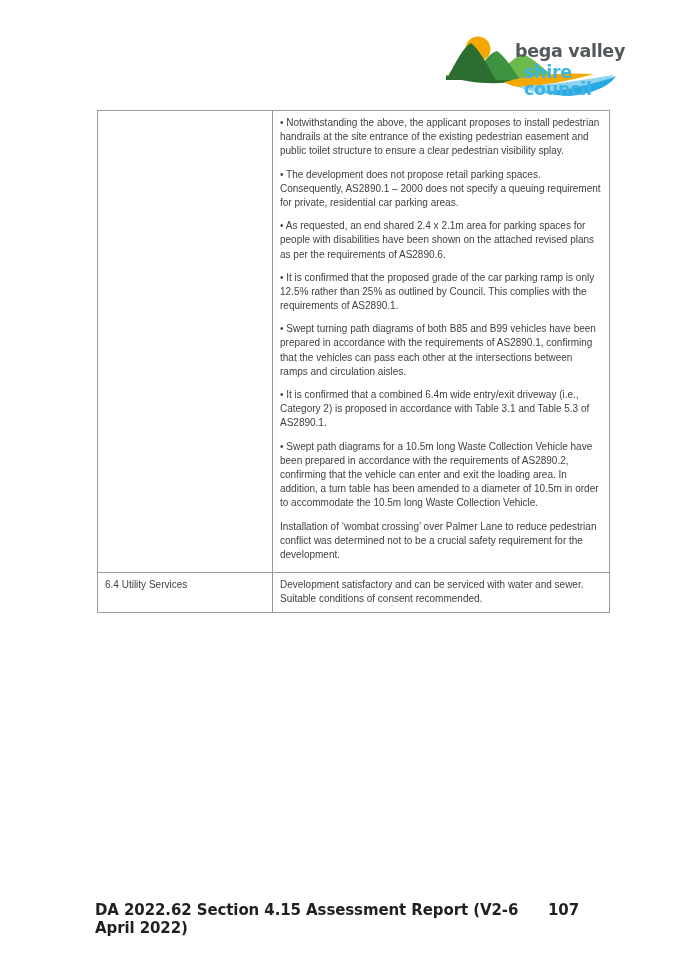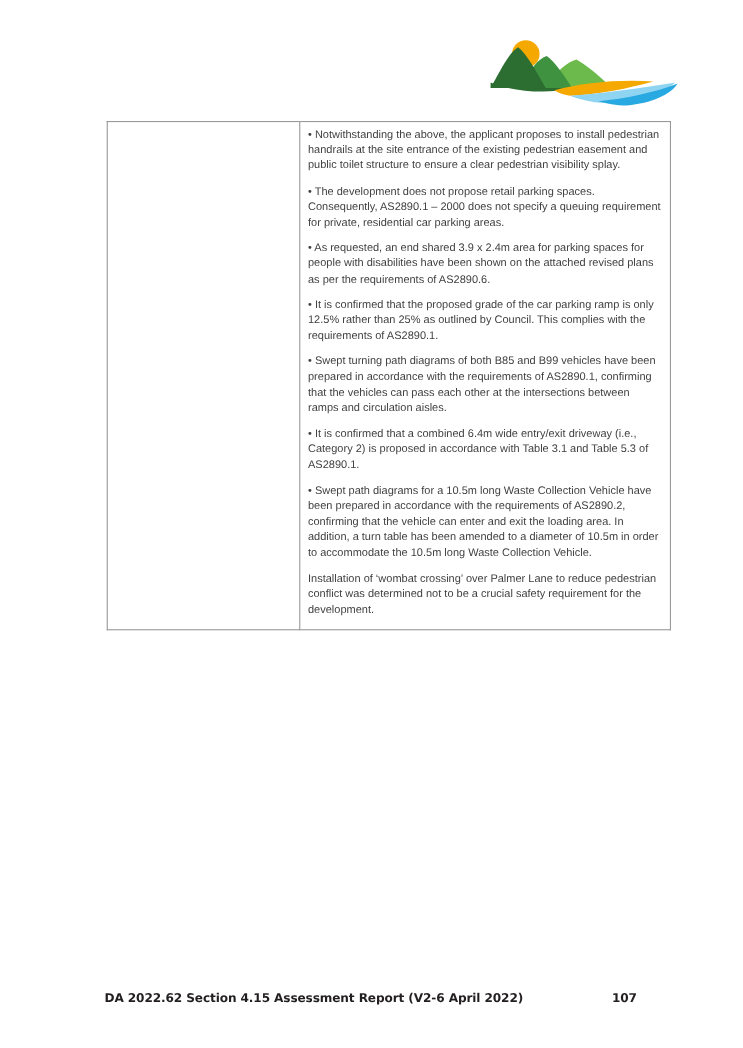--- a/index.html
+++ b/index.html
@@ -86,21 +86,21 @@
   
   .footer {
     position: absolute;
     left: 95px;
     top: 901px;
     width: 484px;
     display: flex;
     justify-content: space-between;
     align-items: baseline;
     font-family: "DejaVu Sans", sans-serif;
-    font-size: 11px;
+    font-size: 15px;
     font-weight: bold;
     color: #231f20;
     letter-spacing: -0.1px;
   }
 </style>
 </head>
 <body>
 
 <div class="logo-wrap">
   <svg class="logo-svg" width="186" height="64" viewBox="0 0 186 64">
@@ -114,37 +114,49 @@
     <path d="M2 46 C10 32, 19 13, 27 9 C35 15, 44 32, 52 46 Z" fill="#2c6e31"></path>
 
     <path d="M2 41 C24 50, 52 51, 76 47 C92 45, 104 43, 112 42 L112 46 L2 46 Z" fill="#2c6e31"></path>
 
     <path d="M60 48 C86 41, 118 38, 150 40 C128 46, 100 52, 74 53 C68 52, 63 50, 60 48 Z" fill="#f5a800"></path>
 
     <path d="M74 53 C104 51, 140 46, 170 41 C160 50, 140 58, 114 60 C98 60, 84 57, 74 53 Z" fill="#8fd4f0"></path>
 
     <path d="M100 58 C124 56, 152 50, 172 42 C166 52, 148 60, 126 62 C116 62, 107 60, 100 58 Z" fill="#29a9e1"></path>
   </svg>
+  <div class="logo-text-block">
+    <span class="logo-line1">bega valley</span>
+    <span class="logo-line2">shire council</span>
+  </div>
 </div>
 
 <table class="doc-table">
   <tbody>
     <tr class="row-tall">
       <td class="col-left">
         <p class="cell-para"></p>
       </td>
       <td class="col-right">
         <p class="bullet-para">• Notwithstanding the above, the applicant proposes to install pedestrian handrails at the site entrance of the existing pedestrian easement and public toilet structure to ensure a clear pedestrian visibility splay.</p>
         <p class="bullet-para">• The development does not propose retail parking spaces. Consequently, AS2890.1 – 2000 does not specify a queuing requirement for private, residential car parking areas.</p>
-        <p class="bullet-para">• As requested, an end shared 3.9 x 2.4m area for parking spaces for people with disabilities have been shown on the attached revised plans as per the requirements of AS2890.6.</p>
+        <p class="bullet-para">• As requested, an end shared 2.4 x 2.1m area for parking spaces for people with disabilities have been shown on the attached revised plans as per the requirements of AS2890.6.</p>
         <p class="bullet-para">• It is confirmed that the proposed grade of the car parking ramp is only 12.5% rather than 25% as outlined by Council. This complies with the requirements of AS2890.1.</p>
         <p class="bullet-para">• Swept turning path diagrams of both B85 and B99 vehicles have been prepared in accordance with the requirements of AS2890.1, confirming that the vehicles can pass each other at the intersections between ramps and circulation aisles.</p>
         <p class="bullet-para">• It is confirmed that a combined 6.4m wide entry/exit driveway (i.e., Category 2) is proposed in accordance with Table 3.1 and Table 5.3 of AS2890.1.</p>
         <p class="bullet-para">• Swept path diagrams for a 10.5m long Waste Collection Vehicle have been prepared in accordance with the requirements of AS2890.2, confirming that the vehicle can enter and exit the loading area. In addition, a turn table has been amended to a diameter of 10.5m in order to accommodate the 10.5m long Waste Collection Vehicle.</p>
         <p class="cell-para">Installation of ‘wombat crossing’ over Palmer Lane to reduce pedestrian conflict was determined not to be a crucial safety requirement for the development.</p>
+      </td>
+    </tr>
+    <tr>
+      <td class="col-left">
+        <p class="cell-para">6.4 Utility Services</p>
+      </td>
+      <td class="col-right">
+        <p class="cell-para">Development satisfactory and can be serviced with water and sewer. Suitable conditions of consent recommended.</p>
       </td>
     </tr>
   </tbody>
 </table>
 
 <div class="footer">
   <span>DA 2022.62 Section 4.15 Assessment Report (V2-6 April 2022)</span>
   <span>107</span>
 </div>
 

